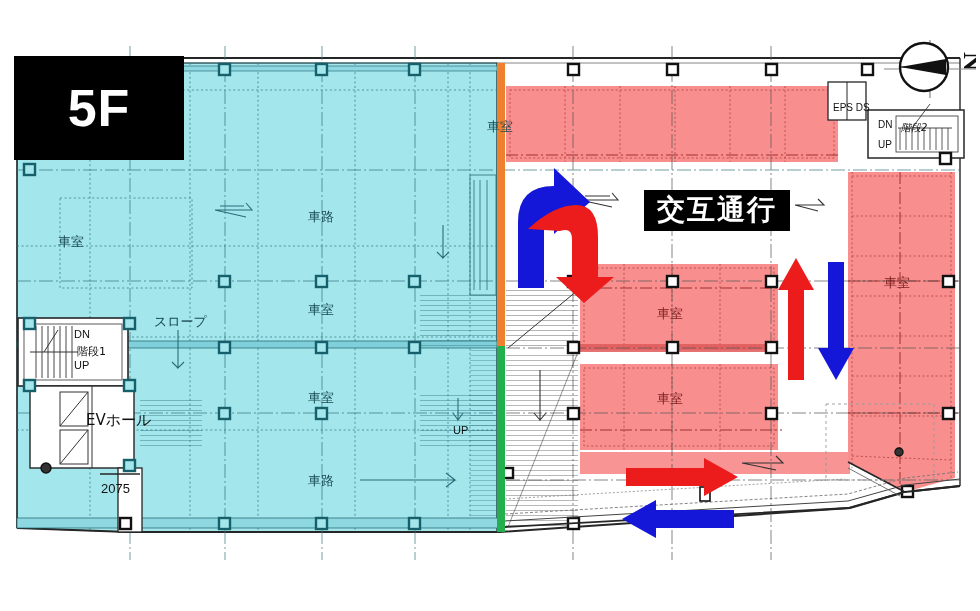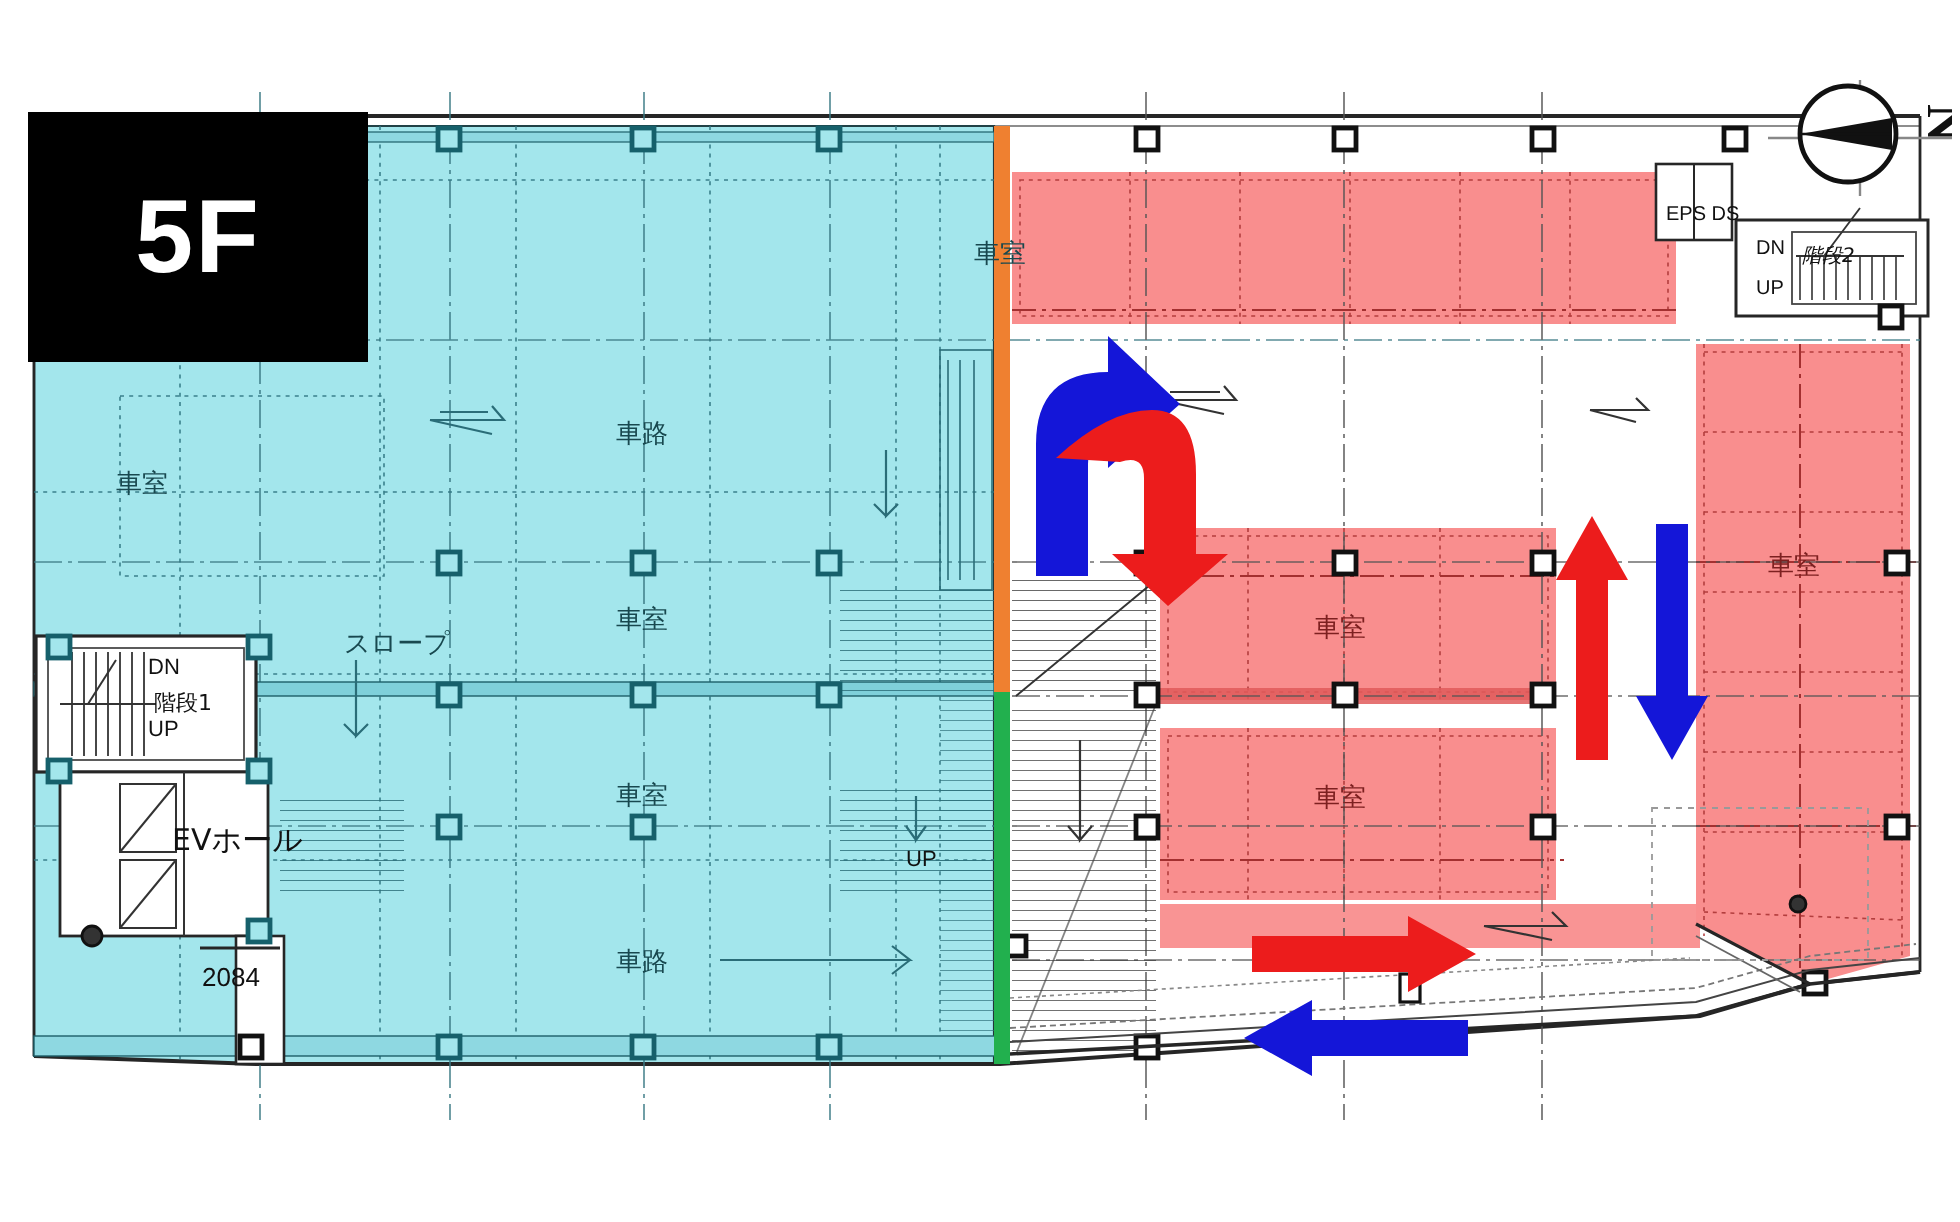--- a/index.html
+++ b/index.html
@@ -6,21 +6,21 @@
   html,body{margin:0;padding:0;background:#ffffff;}
   body{width:980px;height:611px;overflow:hidden;
        font-family:"Liberation Sans","DejaVu Sans",sans-serif;}
   #stage{position:relative;width:980px;height:611px;background:#ffffff;}
 
   
   #plan{position:absolute;left:0;top:0;width:980px;height:611px;}
 
   
   #floor-badge{
-    position:absolute;left:14px;top:56px;width:170px;height:125px;
+    position:absolute;left:14px;top:56px;width:170px;height:104px;
     background:#000000;display:flex;align-items:center;justify-content:center;
     z-index:40;
   }
   #floor-badge span{
     color:#ffffff;font-size:52px;font-weight:bold;letter-spacing:1px;
     font-family:"Liberation Sans","DejaVu Sans",sans-serif;line-height:1;
   }
 
   
   #alt-traffic{
@@ -348,36 +348,37 @@
     <path d="M16,27 L62,27" stroke="#111" stroke-width="1.2"></path>
     <g transform="translate(80,12) rotate(90)">
       <text x="0" y="0" font-family="Liberation Serif, serif" font-size="26" font-weight="bold" fill="#111111">N</text>
     </g>
   </svg>
 
   <div id="floor-badge">
     <span>5F</span>
   </div>
 
+  <div id="alt-traffic">交互通行</div>
 
   <div id="label-layer">
       <div class="ptxt" style="left: 58px; top: 233px; font-size: 13px;">車室</div>
       <div class="ptxt" style="left: 308px; top: 208px; font-size: 13px;">車路</div>
       <div class="ptxt" style="left: 308px; top: 301px; font-size: 13px;">車室</div>
       <div class="ptxt" style="left: 308px; top: 389px; font-size: 13px;">車室</div>
       <div class="ptxt" style="left: 308px; top: 472px; font-size: 13px;">車路</div>
-      <div class="ptxt" style="left: 154px; top: 313px; font-size: 13px; margin-left: 18px;">スロープ</div>
+      <div class="ptxt" style="left: 154px; top: 313px; font-size: 13px;">スロープ</div>
       <div class="ptxt" style="left: 487px; top: 118px; font-size: 13px;">車室</div>
       <div class="ptxt red" style="left: 657px; top: 305px; font-size: 13px;">車室</div>
       <div class="ptxt red" style="left: 657px; top: 390px; font-size: 13px;">車室</div>
       <div class="ptxt red" style="left: 884px; top: 274px; font-size: 13px;">車室</div>
       <div class="ptxt red" style="left: 658px; top: 468px; font-size: 13px;">車路</div>
       <div class="ptxt blk lat" style="left: 833px; top: 102px; font-size: 10px;">EPS DS</div>
       <div class="ptxt blk" style="left: 86px; top: 411px; font-size: 15px;">EVホール</div>
-      <div class="ptxt blk lat" style="left: 101px; top: 481px; font-size: 13px;">2084</div>
+      <div class="ptxt blk lat" style="left: 101px; top: 481px; font-size: 13px;">2075</div>
       <div class="ptxt blk lat" style="left: 74px; top: 328px; font-size: 11px;">DN</div>
       <div class="ptxt blk" style="left: 77px; top: 344px; font-size: 11px;">階段1</div>
       <div class="ptxt blk lat" style="left: 74px; top: 359px; font-size: 11px;">UP</div>
       <div class="ptxt blk lat" style="left: 878px; top: 119px; font-size: 10px;">DN</div>
       <div class="ptxt blk" style="left: 901px; top: 121px; font-size: 10px; font-style: italic;">階段2</div>
       <div class="ptxt blk lat" style="left: 878px; top: 139px; font-size: 10px;">UP</div>
       <div class="ptxt blk lat" style="left: 523px; top: 263px; font-size: 11px;">DN</div>
       <div class="ptxt blk lat" style="left: 453px; top: 424px; font-size: 11px;">UP</div>
     </div>
 

